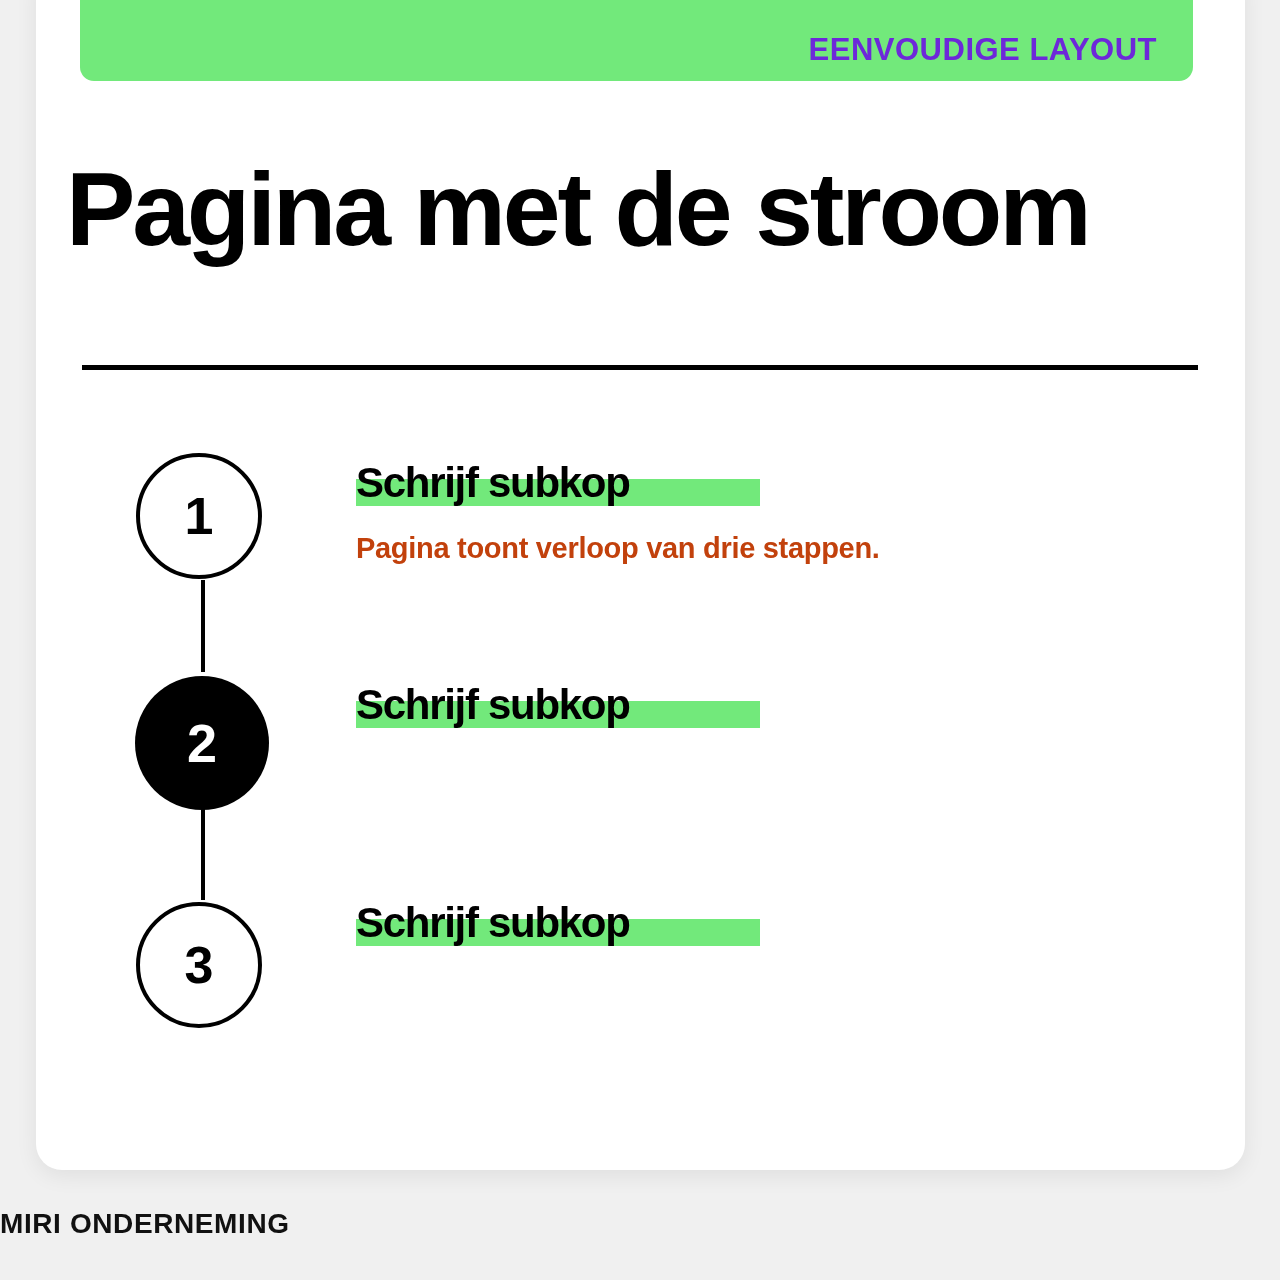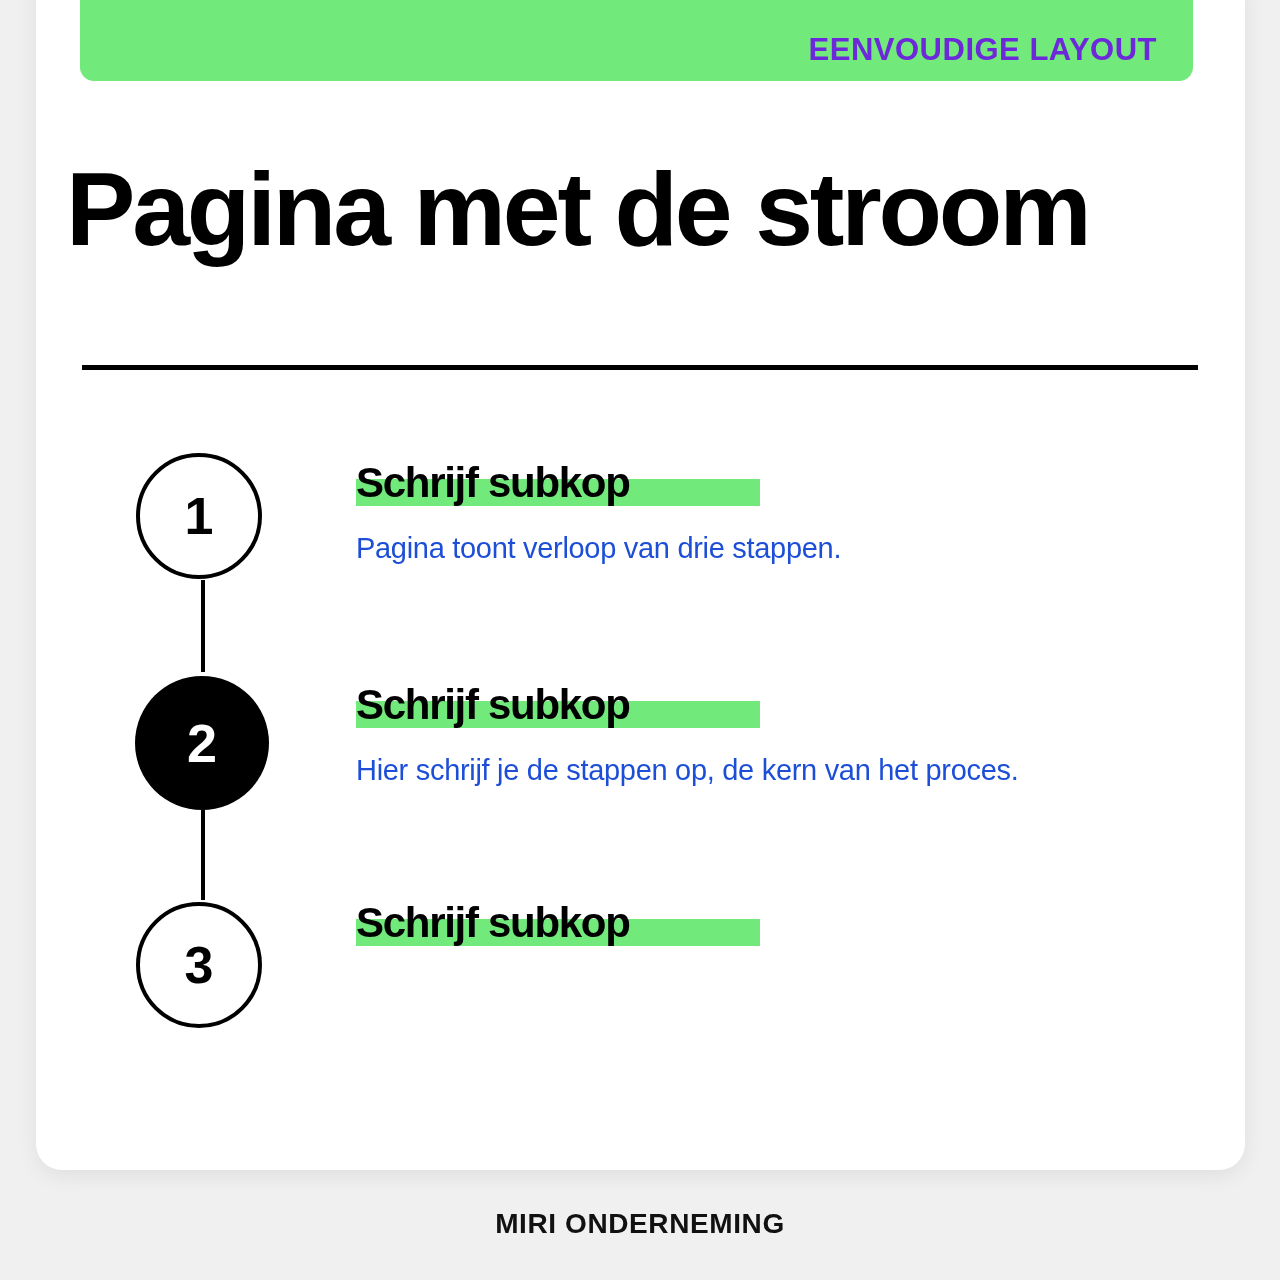--- a/index.html
+++ b/index.html
@@ -156,37 +156,37 @@
     font-weight: bold;
     letter-spacing: -1.3px;
     color: #000000;
     line-height: 1.18;
     white-space: nowrap;
   }
 
   .desc {
     margin-top: 22px;
     font-size: 29px;
-    color: #1d4ed8;
+    color: #c2410c;
     line-height: 1.3;
     letter-spacing: -0.3px;
+    font-weight: bold;
   }
   .desc.small {
     margin-top: 48px;
     font-size: 20px;
     letter-spacing: -0.1px;
   }
 
   
   .footer {
     position: absolute;
     left: 0;
     top: 1208px;
     width: 1280px;
-    text-align: center;
   }
   .footer-label {
     font-size: 28px;
     font-weight: bold;
     letter-spacing: 0.6px;
     color: #111111;
   }
 </style>
 </head>
 <body>
@@ -222,21 +222,20 @@
       <div class="subhead">Schrijf subkop</div>
     </div>
     <div class="desc">Pagina toont verloop van drie stappen.</div>
   </div>
 
   <div class="step-body b2">
     <div class="subhead-wrap w2">
       <div class="subhead-hl"></div>
       <div class="subhead">Schrijf subkop</div>
     </div>
-    <div class="desc">Hier schrijf je de stappen op, de kern van het proces.</div>
   </div>
 
   <div class="step-body b3">
     <div class="subhead-wrap w3">
       <div class="subhead-hl"></div>
       <div class="subhead">Schrijf subkop</div>
     </div>
   </div>
 
 </div>

